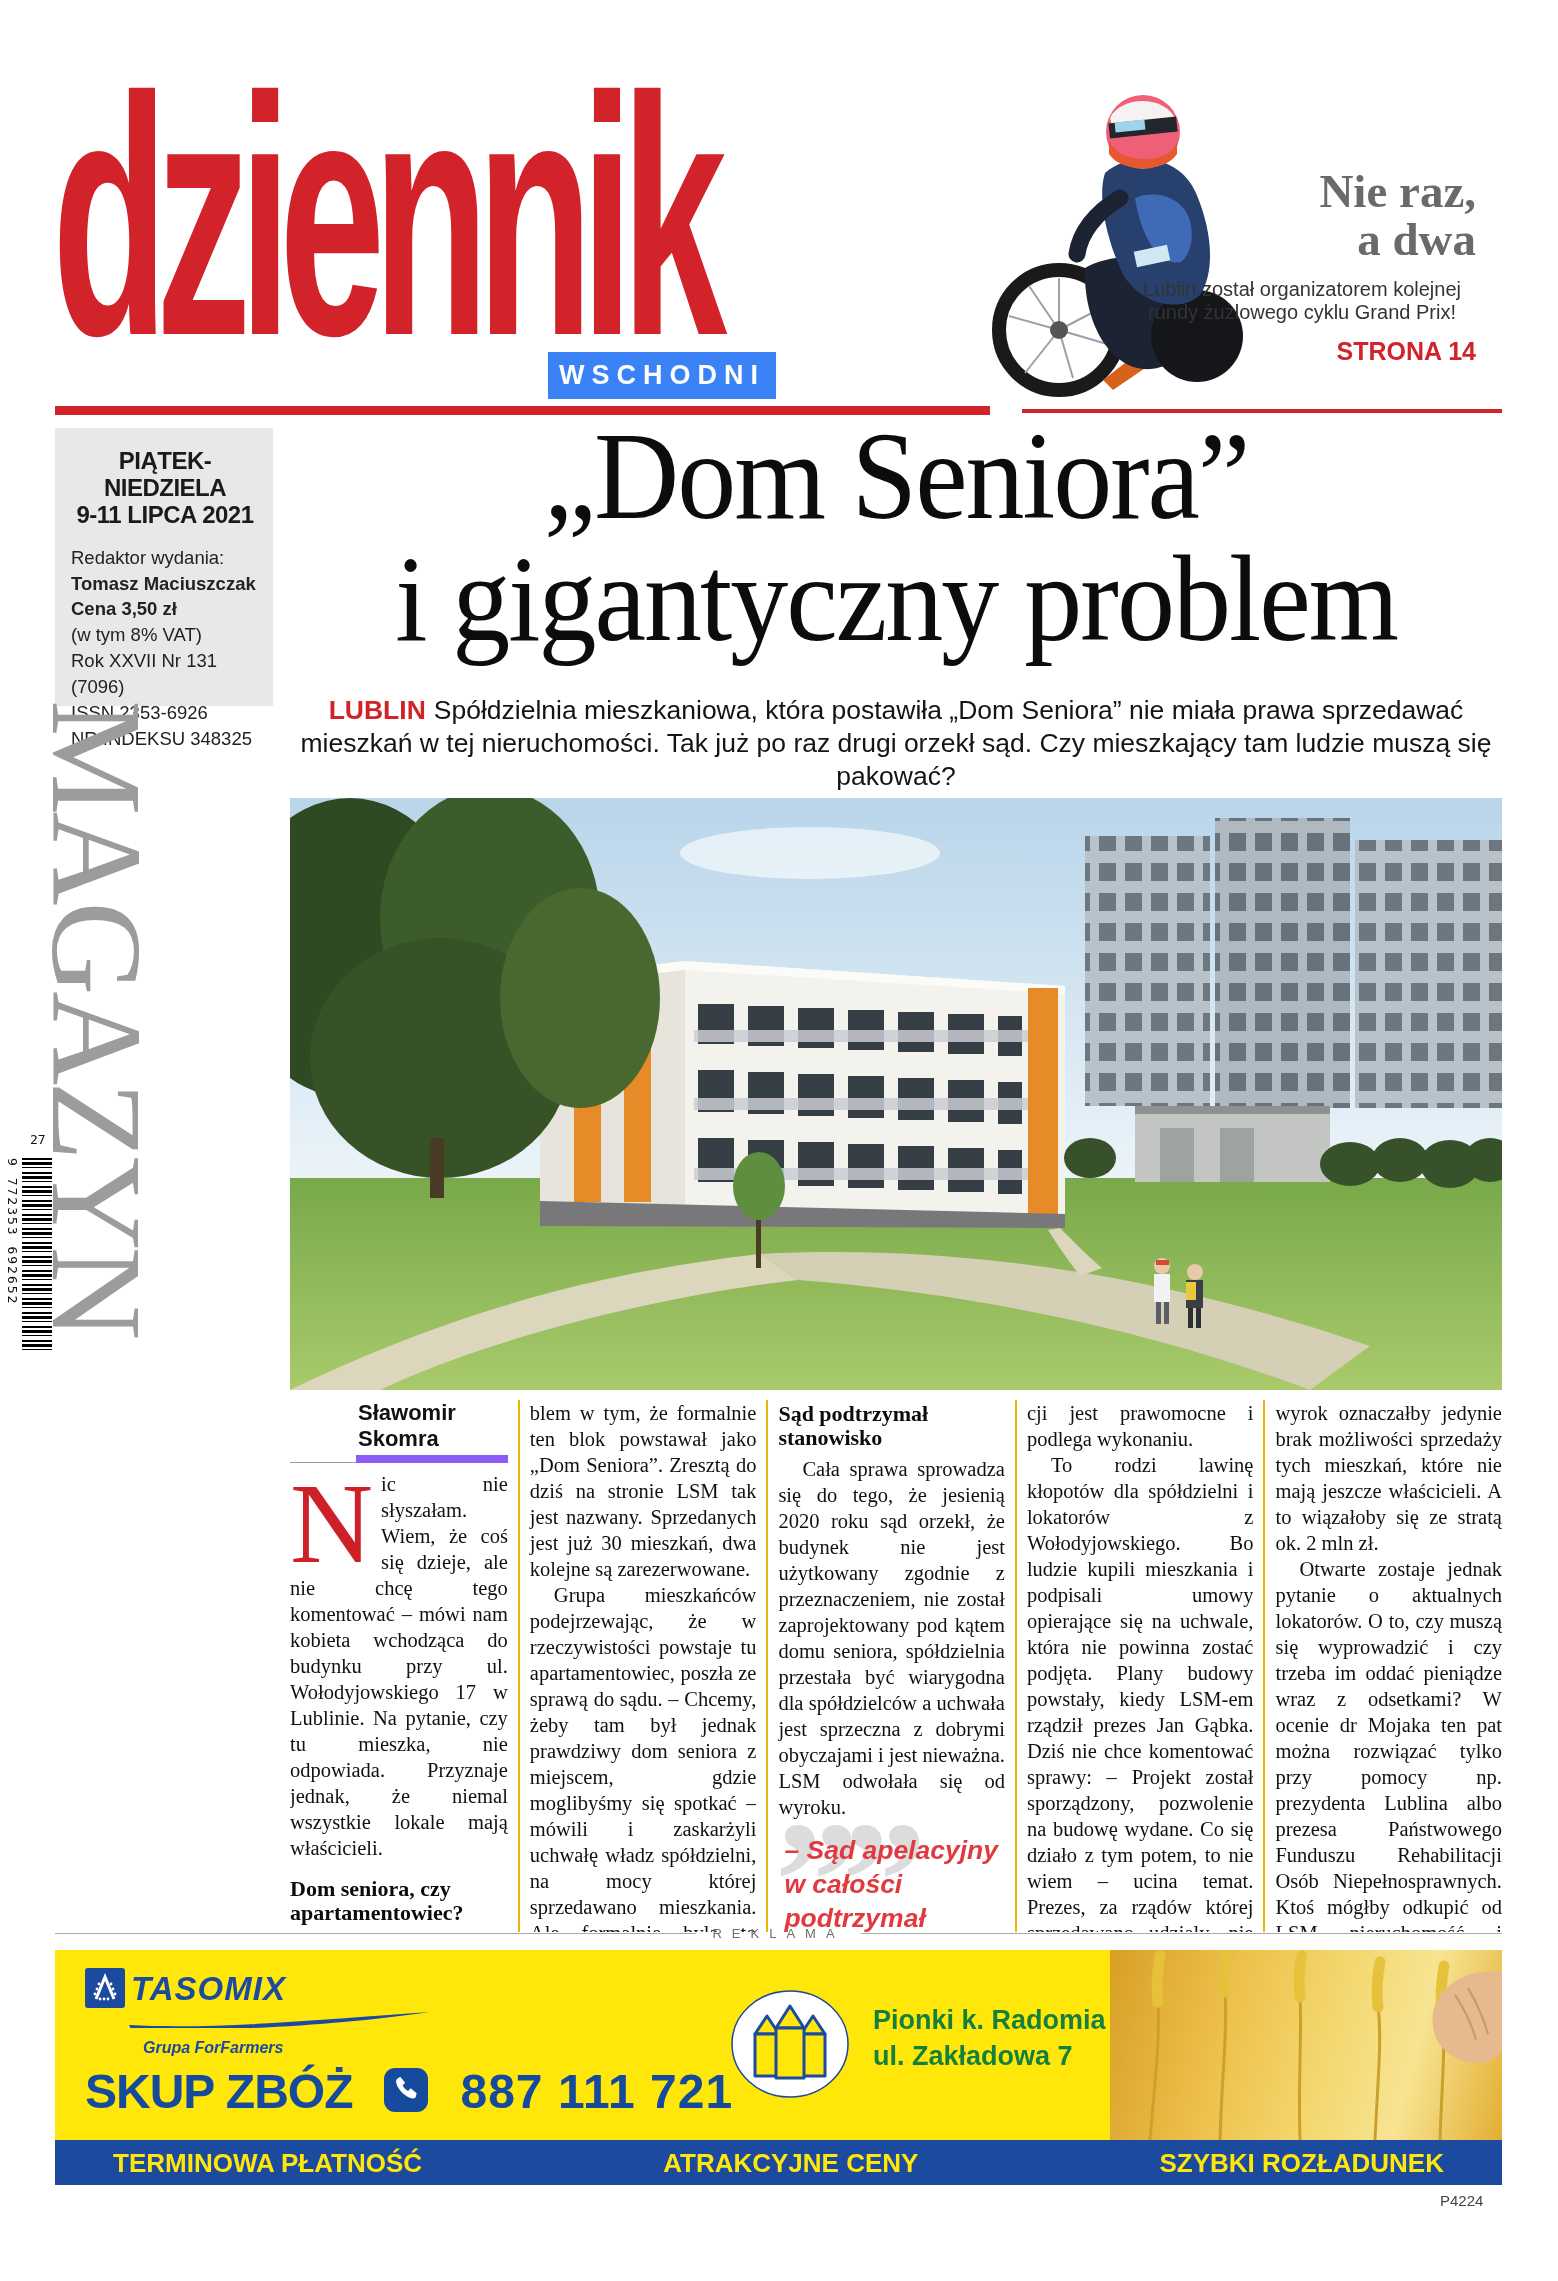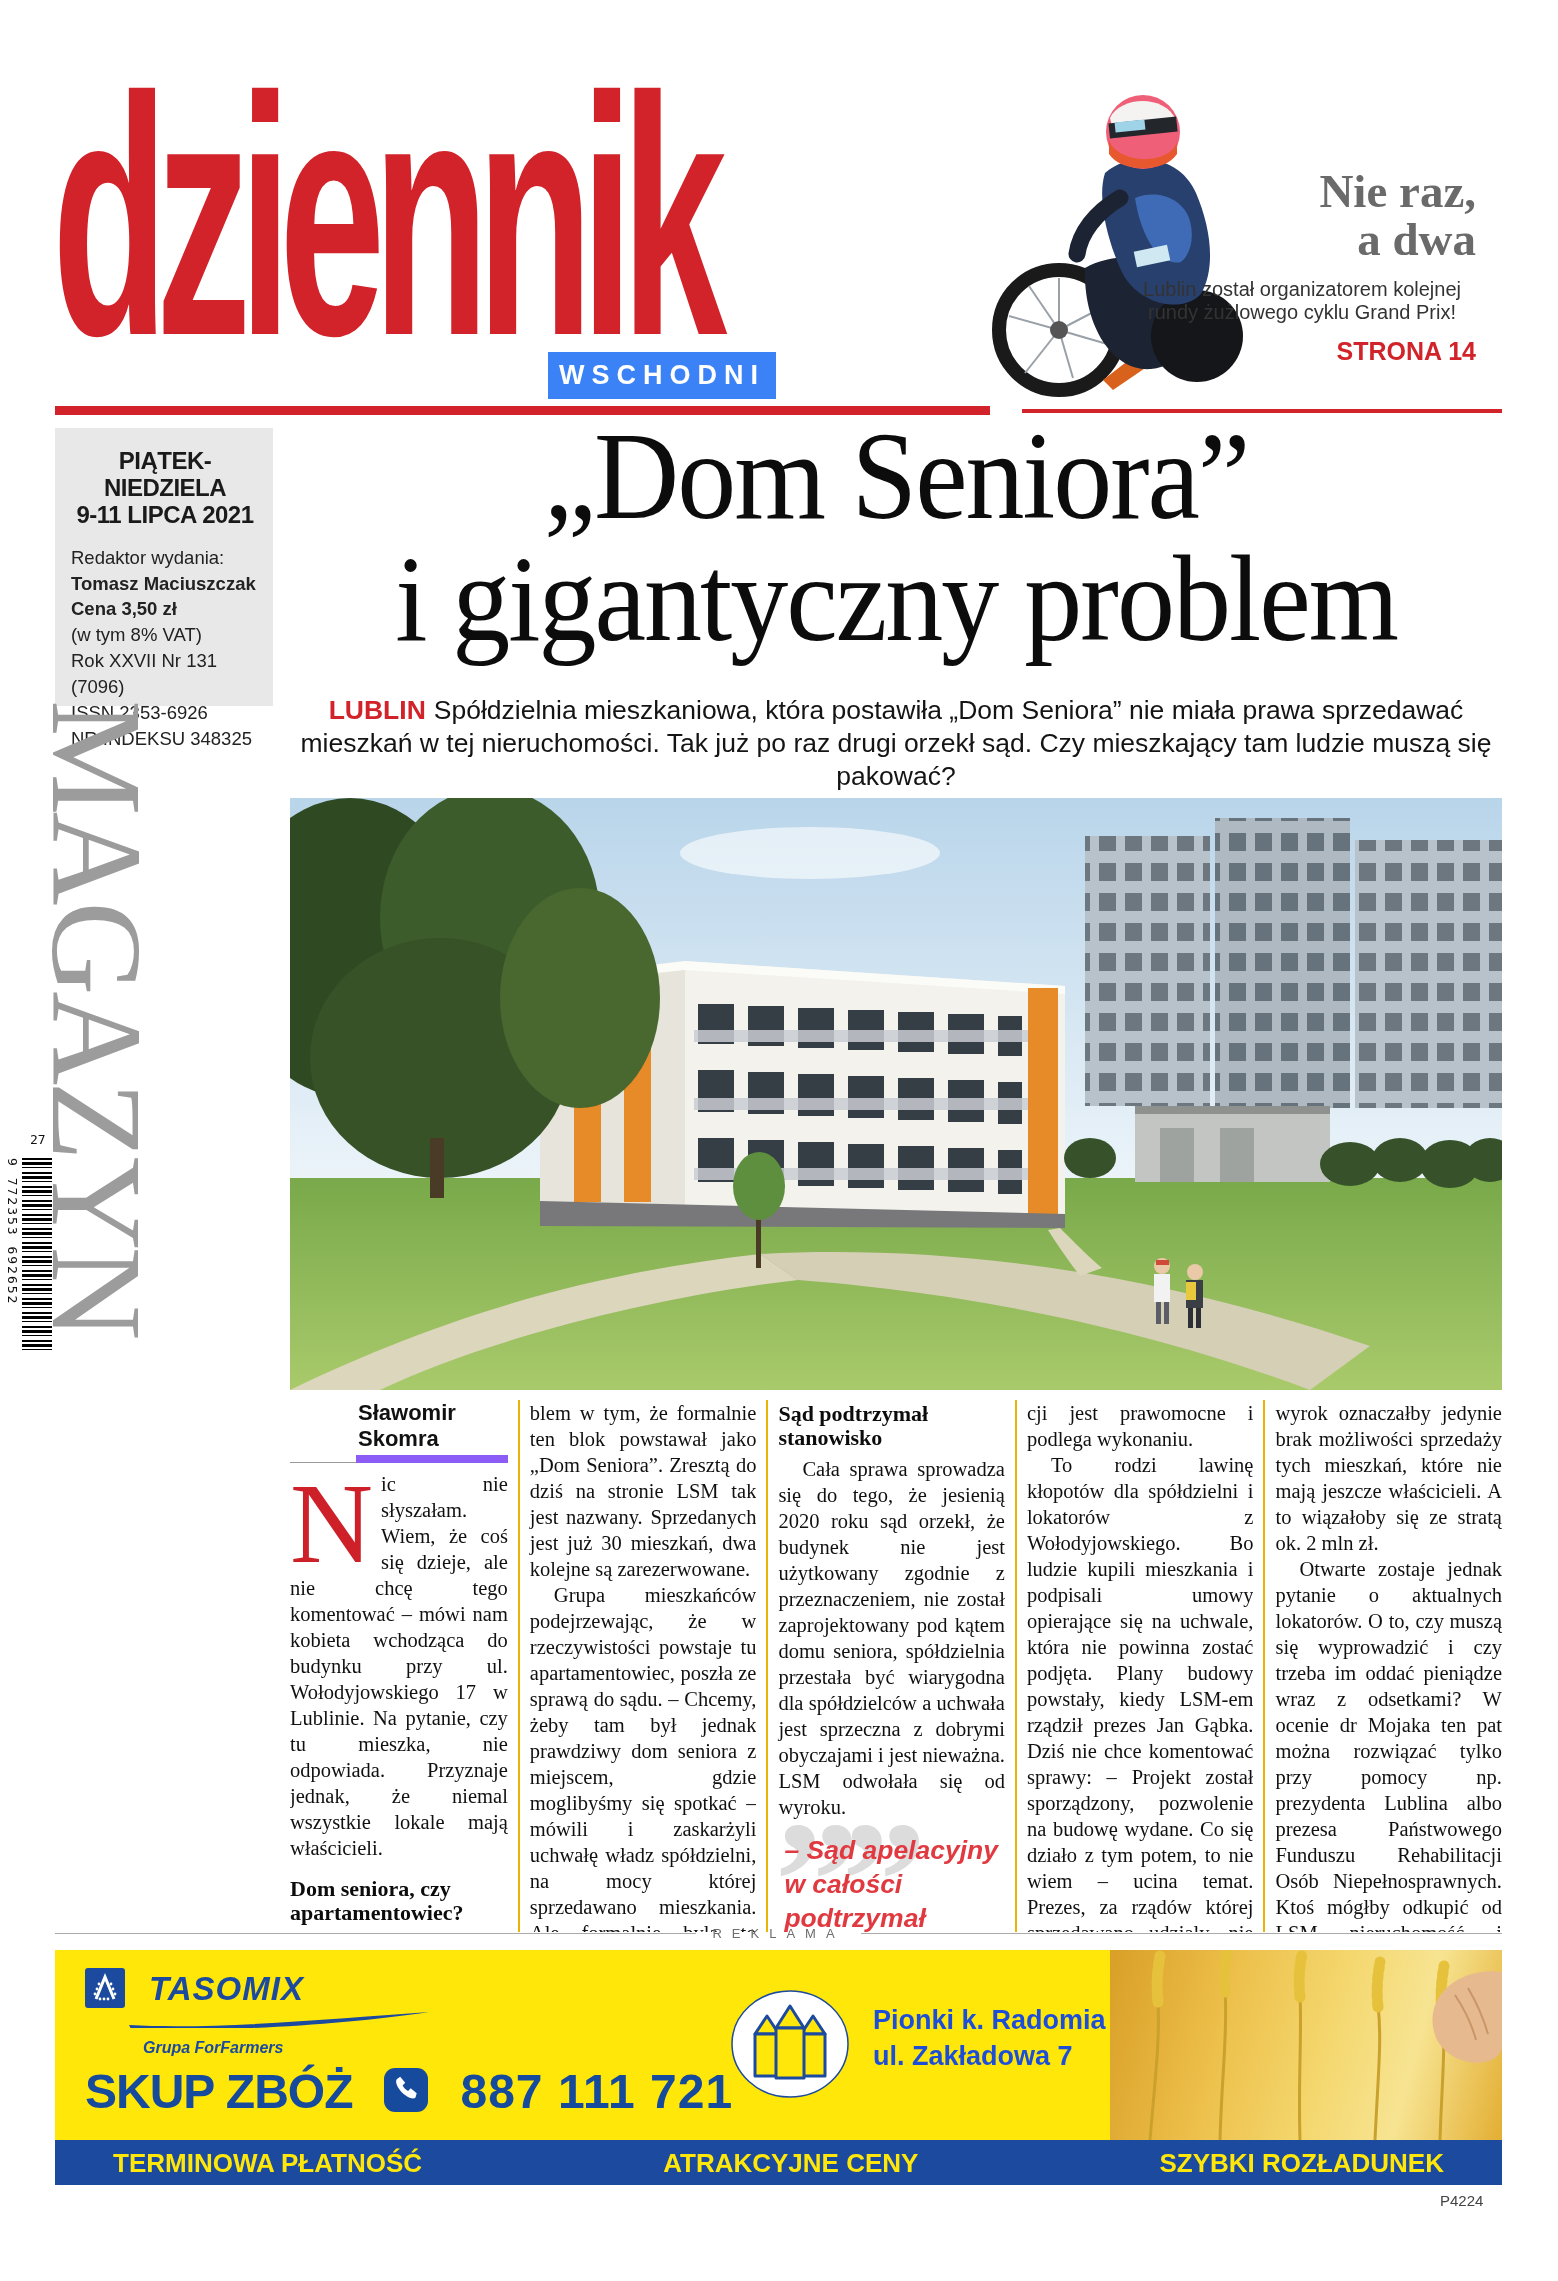--- a/index.html
+++ b/index.html
@@ -68,28 +68,28 @@
   .pullquote .qtext { position:relative; z-index:1; font:italic bold 26.5px/1.27 "Liberation Sans", sans-serif; color:#e03a40; }
 
   .reklama { position:absolute; left:55px; top:1926px; width:1447px; display:flex; align-items:center; gap:16px;
              font:13px "Liberation Sans", sans-serif; color:#6d6d6d; letter-spacing:10px; }
   .reklama .line { flex:1; height:1px; background:#aaa; }
 
   
   .ad { position:absolute; left:55px; top:1950px; width:1447px; height:235px; }
   .ad-main { position:relative; width:100%; height:190px; background:#ffe70a; overflow:hidden; }
   .ad-logo { position:absolute; left:30px; top:18px; }
-  .ad-logo-row { display:flex; align-items:flex-start; gap:24px; }
+  .ad-logo-row { display:flex; align-items:flex-start; gap:6px; }
   .ad-brand { font:italic bold 33px/1 "Liberation Sans", sans-serif; color:#1b4a9e; letter-spacing:1px; margin-top:4px; }
   .ad-brand-sub { font:italic bold 16px/1 "Liberation Sans", sans-serif; color:#1b4a9e; margin:8px 0 0 58px; }
   .ad-offer-row { position:absolute; left:30px; top:118px; display:flex; align-items:center; gap:32px; }
   .ad-offer { font:bold 48px/1 "Liberation Sans", sans-serif; color:#164a9c; letter-spacing:-1px; }
   .ad-phone { font:bold 48px/1 "Liberation Sans", sans-serif; color:#164a9c; letter-spacing:1px; }
   .ad-ellipse { position:absolute; left:676px; top:40px; width:118px; height:108px; }
-  .ad-address { position:absolute; left:818px; top:52px; font:bold 27px/1.35 "Liberation Sans", sans-serif; color:#1d4ed8; }
+  .ad-address { position:absolute; left:818px; top:52px; font:bold 27px/1.35 "Liberation Sans", sans-serif; color:#15803d; }
   .ad-wheat { position:absolute; right:0; top:0; width:392px; height:190px;
       background:linear-gradient(105deg,#d99f26 0%,#edc04b 30%,#f4d76e 55%,#f7e492 75%,#e3ae33 100%); }
   .ad-bar { width:100%; height:45px; background:#1b4a9e; display:flex; align-items:center;
             justify-content:space-between; padding:16px 58px; }
   .ad-bar div { font:bold 26px/1 "Liberation Sans", sans-serif; color:#ffe70a; }
   .ad-code { position:absolute; left:1440px; top:2192px; font:15px "Liberation Sans", sans-serif; color:#444; }
 </style>
 </head>
 <body>
 

